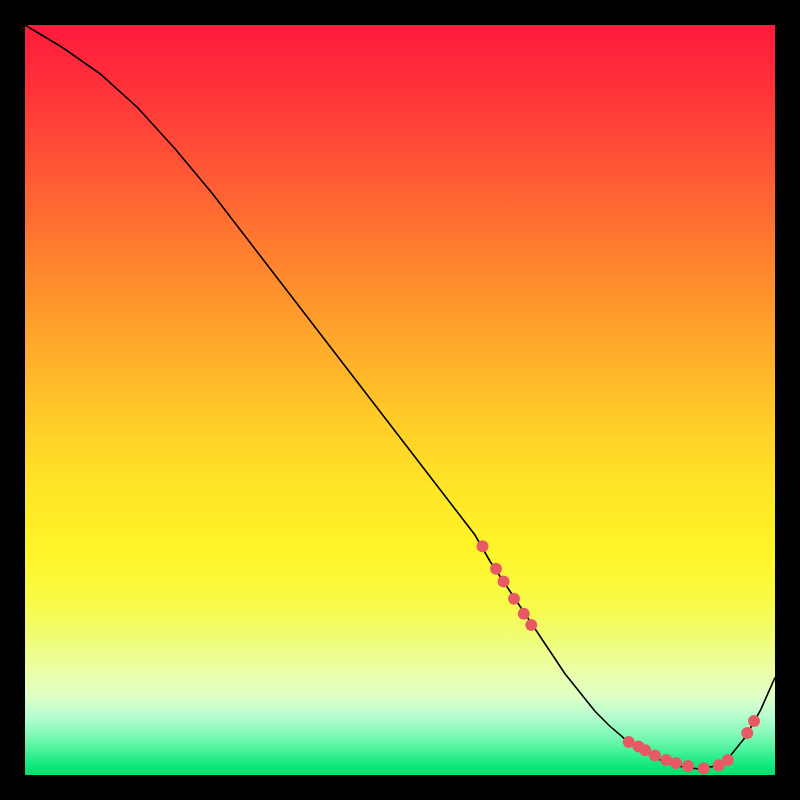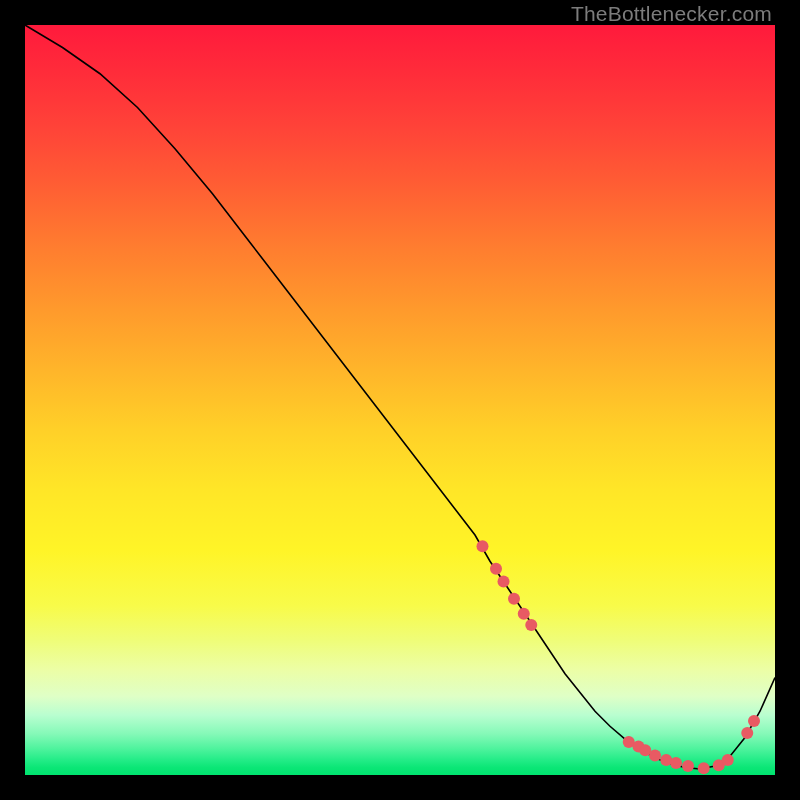--- a/index.html
+++ b/index.html
@@ -90,14 +90,13 @@
           <circle cx="651.00" cy="738.00" r="6" fill="#e85a63"></circle>
           <circle cx="663.00" cy="741.00" r="6" fill="#e85a63"></circle>
           <circle cx="678.75" cy="743.25" r="6" fill="#e85a63"></circle>
           <circle cx="693.75" cy="740.25" r="6" fill="#e85a63"></circle>
           <circle cx="702.75" cy="735.00" r="6" fill="#e85a63"></circle>
           <circle cx="722.25" cy="708.00" r="6" fill="#e85a63"></circle>
           <circle cx="729.00" cy="696.00" r="6" fill="#e85a63"></circle>
         </g>
     </svg>
   </div>
-  <div class="watermark">TheBottlenecker.com</div>
 </div>
 
 </body></html>

